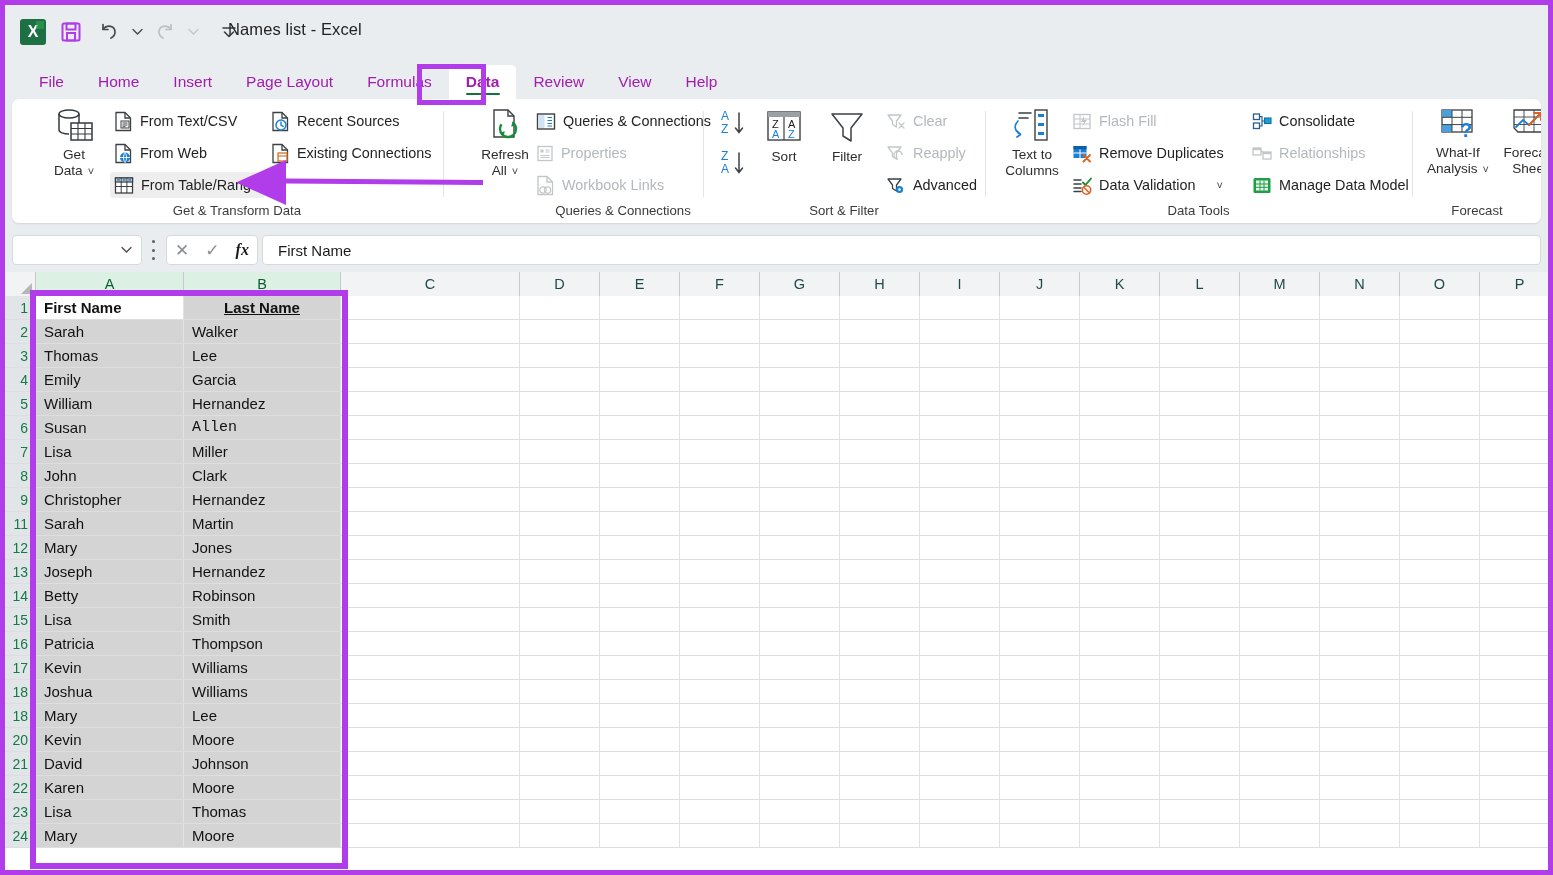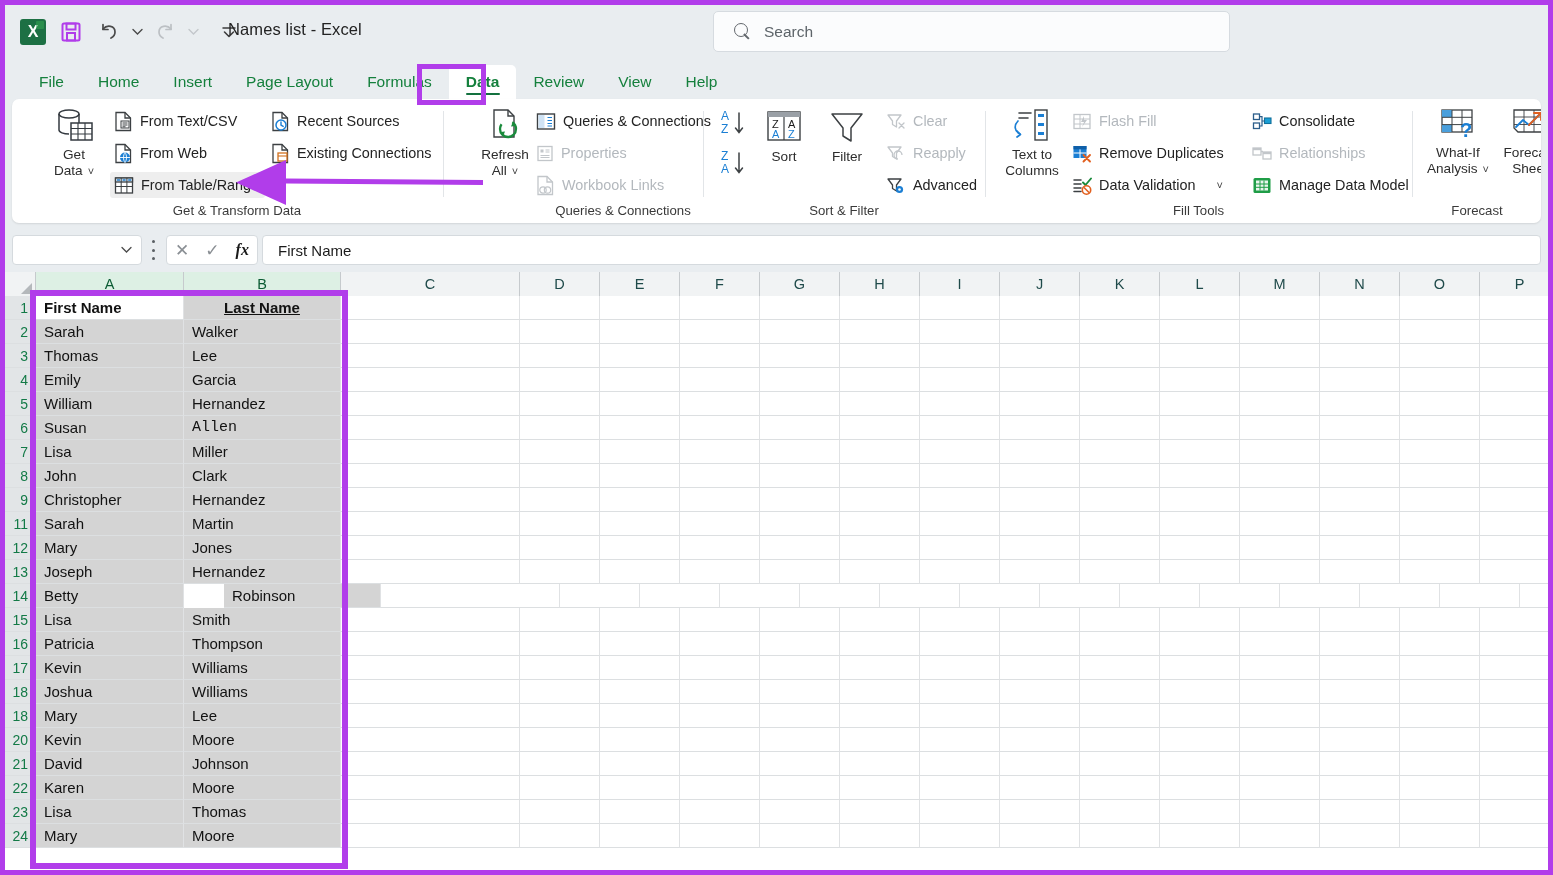--- a/index.html
+++ b/index.html
@@ -24,21 +24,21 @@
 
   .searchbox { position:absolute; left:713px; top:11px; width:517px; height:41px; background:#fbfcfd; border:1px solid #d6dbe0;
                border-radius:5px; display:flex; align-items:center; padding-left:20px; gap:13px; }
   .searchbox .mag { width:17px; height:17px; position:relative; flex:0 0 auto; }
   .searchbox .mag:before { content:""; position:absolute; left:0; top:0; width:12px; height:12px; border:1.6px solid #63686d; border-radius:50%; }
   .searchbox .mag:after  { content:""; position:absolute; left:10px; top:10px; width:7px; height:1.7px; background:#63686d; transform:rotate(45deg); transform-origin:left center;}
   .searchbox .ph { font-size:15.5px; color:#5d6469; }
 
   
   .tabstrip { position:absolute; left:0; top:64px; width:1553px; height:36px; background:#e9edf0; display:flex; align-items:center; padding-left:22px; }
-  .tab { font-size:15.5px; color:#15803d; padding:0 17px; height:34px; line-height:34px; white-space:nowrap; cursor:default; position:relative; }
+  .tab { font-size:15.5px; color:#a21caf; padding:0 17px; height:34px; line-height:34px; white-space:nowrap; cursor:default; position:relative; }
   .tab.active { background:#ffffff; border-radius:5px 5px 0 0; font-weight:bold; }
   .tab.active:after { content:""; position:absolute; left:50%; transform:translateX(-50%); bottom:4px; width:34px; height:2.5px; background:#13713f; border-radius:2px; }
 
   
   .ribbon { position:absolute; left:12px; top:99px; width:1529px; height:124px; background:#ffffff; border-radius:7px 7px 7px 7px;
             box-shadow:0 1px 2px rgba(0,0,0,.10); }
   .ribbon-inner { position:relative; width:100%; height:100%; }
   .grp { position:absolute; top:0; height:124px; }
   .grp-label { position:absolute; bottom:5px; left:0; width:100%; text-align:center; font-size:13.2px; color:#3a3a3a; }
   .grp-sep { position:absolute; top:12px; width:1px; height:86px; background:#e2e5e8; }
@@ -141,24 +141,20 @@
       <div class="qat-btn" style="margin-left:8px">
         <svg width="20" height="16" viewBox="0 0 20 16">
             <path d="M4 4 L16 4" stroke="#3d3d3d" stroke-width="1.5" stroke-linecap="round"></path>
             <path d="M5.5 8 L10 12.5 L14.5 8" fill="none" stroke="#3d3d3d" stroke-width="1.6" stroke-linecap="round" stroke-linejoin="round"></path>
           </svg>
       </div>
     </div>
 
     <div class="title-text">Names list  -  Excel</div>
 
-    <div class="searchbox">
-      <span class="mag"></span>
-      <span class="ph">Search</span>
-    </div>
   </div>
 
   <div class="tabstrip">
     <div class="tab">File</div>
     <div class="tab">Home</div>
     <div class="tab">Insert</div>
     <div class="tab">Page Layout</div>
     <div class="tab">Formulas</div>
     <div class="tab active">Data</div>
     <div class="tab">Review</div>
@@ -470,21 +466,21 @@
         <span>
           <svg width="20" height="19" viewBox="0 0 20 19">
                 <rect x="1.5" y="2" width="17" height="15" rx="1.5" fill="#1f9d47"></rect>
                 <rect x="4" y="4.5" width="12" height="10" fill="#fff" opacity=".9"></rect>
                 <path d="M4 8 H16 M4 11.3 H16 M8 4.5 V14.5 M12 4.5 V14.5" stroke="#1f9d47" stroke-width="1"></path>
               </svg>
         </span>
         <span class="cap">Manage Data Model</span>
       </div>
 
-      <div class="grp-label">Fill Tools</div>
+      <div class="grp-label">Data Tools</div>
     </div>
     <div class="grp-sep" style="left:1400px;"></div>
 
     <div class="grp" style="left:1401px; width:128px; overflow:hidden;">
       <div class="big-btn" style="left:10px; top:8px; width:70px;">
         <span>
           <svg width="44" height="38" viewBox="0 0 44 38">
                 <rect x="6" y="3" width="30" height="22" fill="#fff" stroke="#3c4043" stroke-width="1.3"></rect>
                 <rect x="6" y="3" width="10" height="7.3" fill="#4a9fdc"></rect>
                 <rect x="6" y="17.6" width="10" height="7.4" fill="#4a9fdc"></rect>
@@ -787,21 +783,21 @@
           <div class="cell" style="width: 80px;"></div>
           <div class="cell" style="width: 80px;"></div>
           <div class="cell" style="width: 80px;"></div>
           <div class="cell" style="width: 80px;"></div>
           <div class="cell" style="width: 80px;"></div>
           <div class="cell" style="width: 80px;"></div>
         </div>
         <div class="row">
           <div class="rh sel">14</div>
           <div class="cell selbg" style="width: 148px;">Betty</div>
-          <div class="cell selbg" style="width: 157px; margin-left: 40px;">Robinson</div>
+          <div class="cell selbg" style="width: 157px;">Robinson</div>
           <div class="cell" style="width: 179px;"></div>
           <div class="cell" style="width: 80px;"></div>
           <div class="cell" style="width: 80px;"></div>
           <div class="cell" style="width: 80px;"></div>
           <div class="cell" style="width: 80px;"></div>
           <div class="cell" style="width: 80px;"></div>
           <div class="cell" style="width: 80px;"></div>
           <div class="cell" style="width: 80px;"></div>
           <div class="cell" style="width: 80px;"></div>
           <div class="cell" style="width: 80px;"></div>

